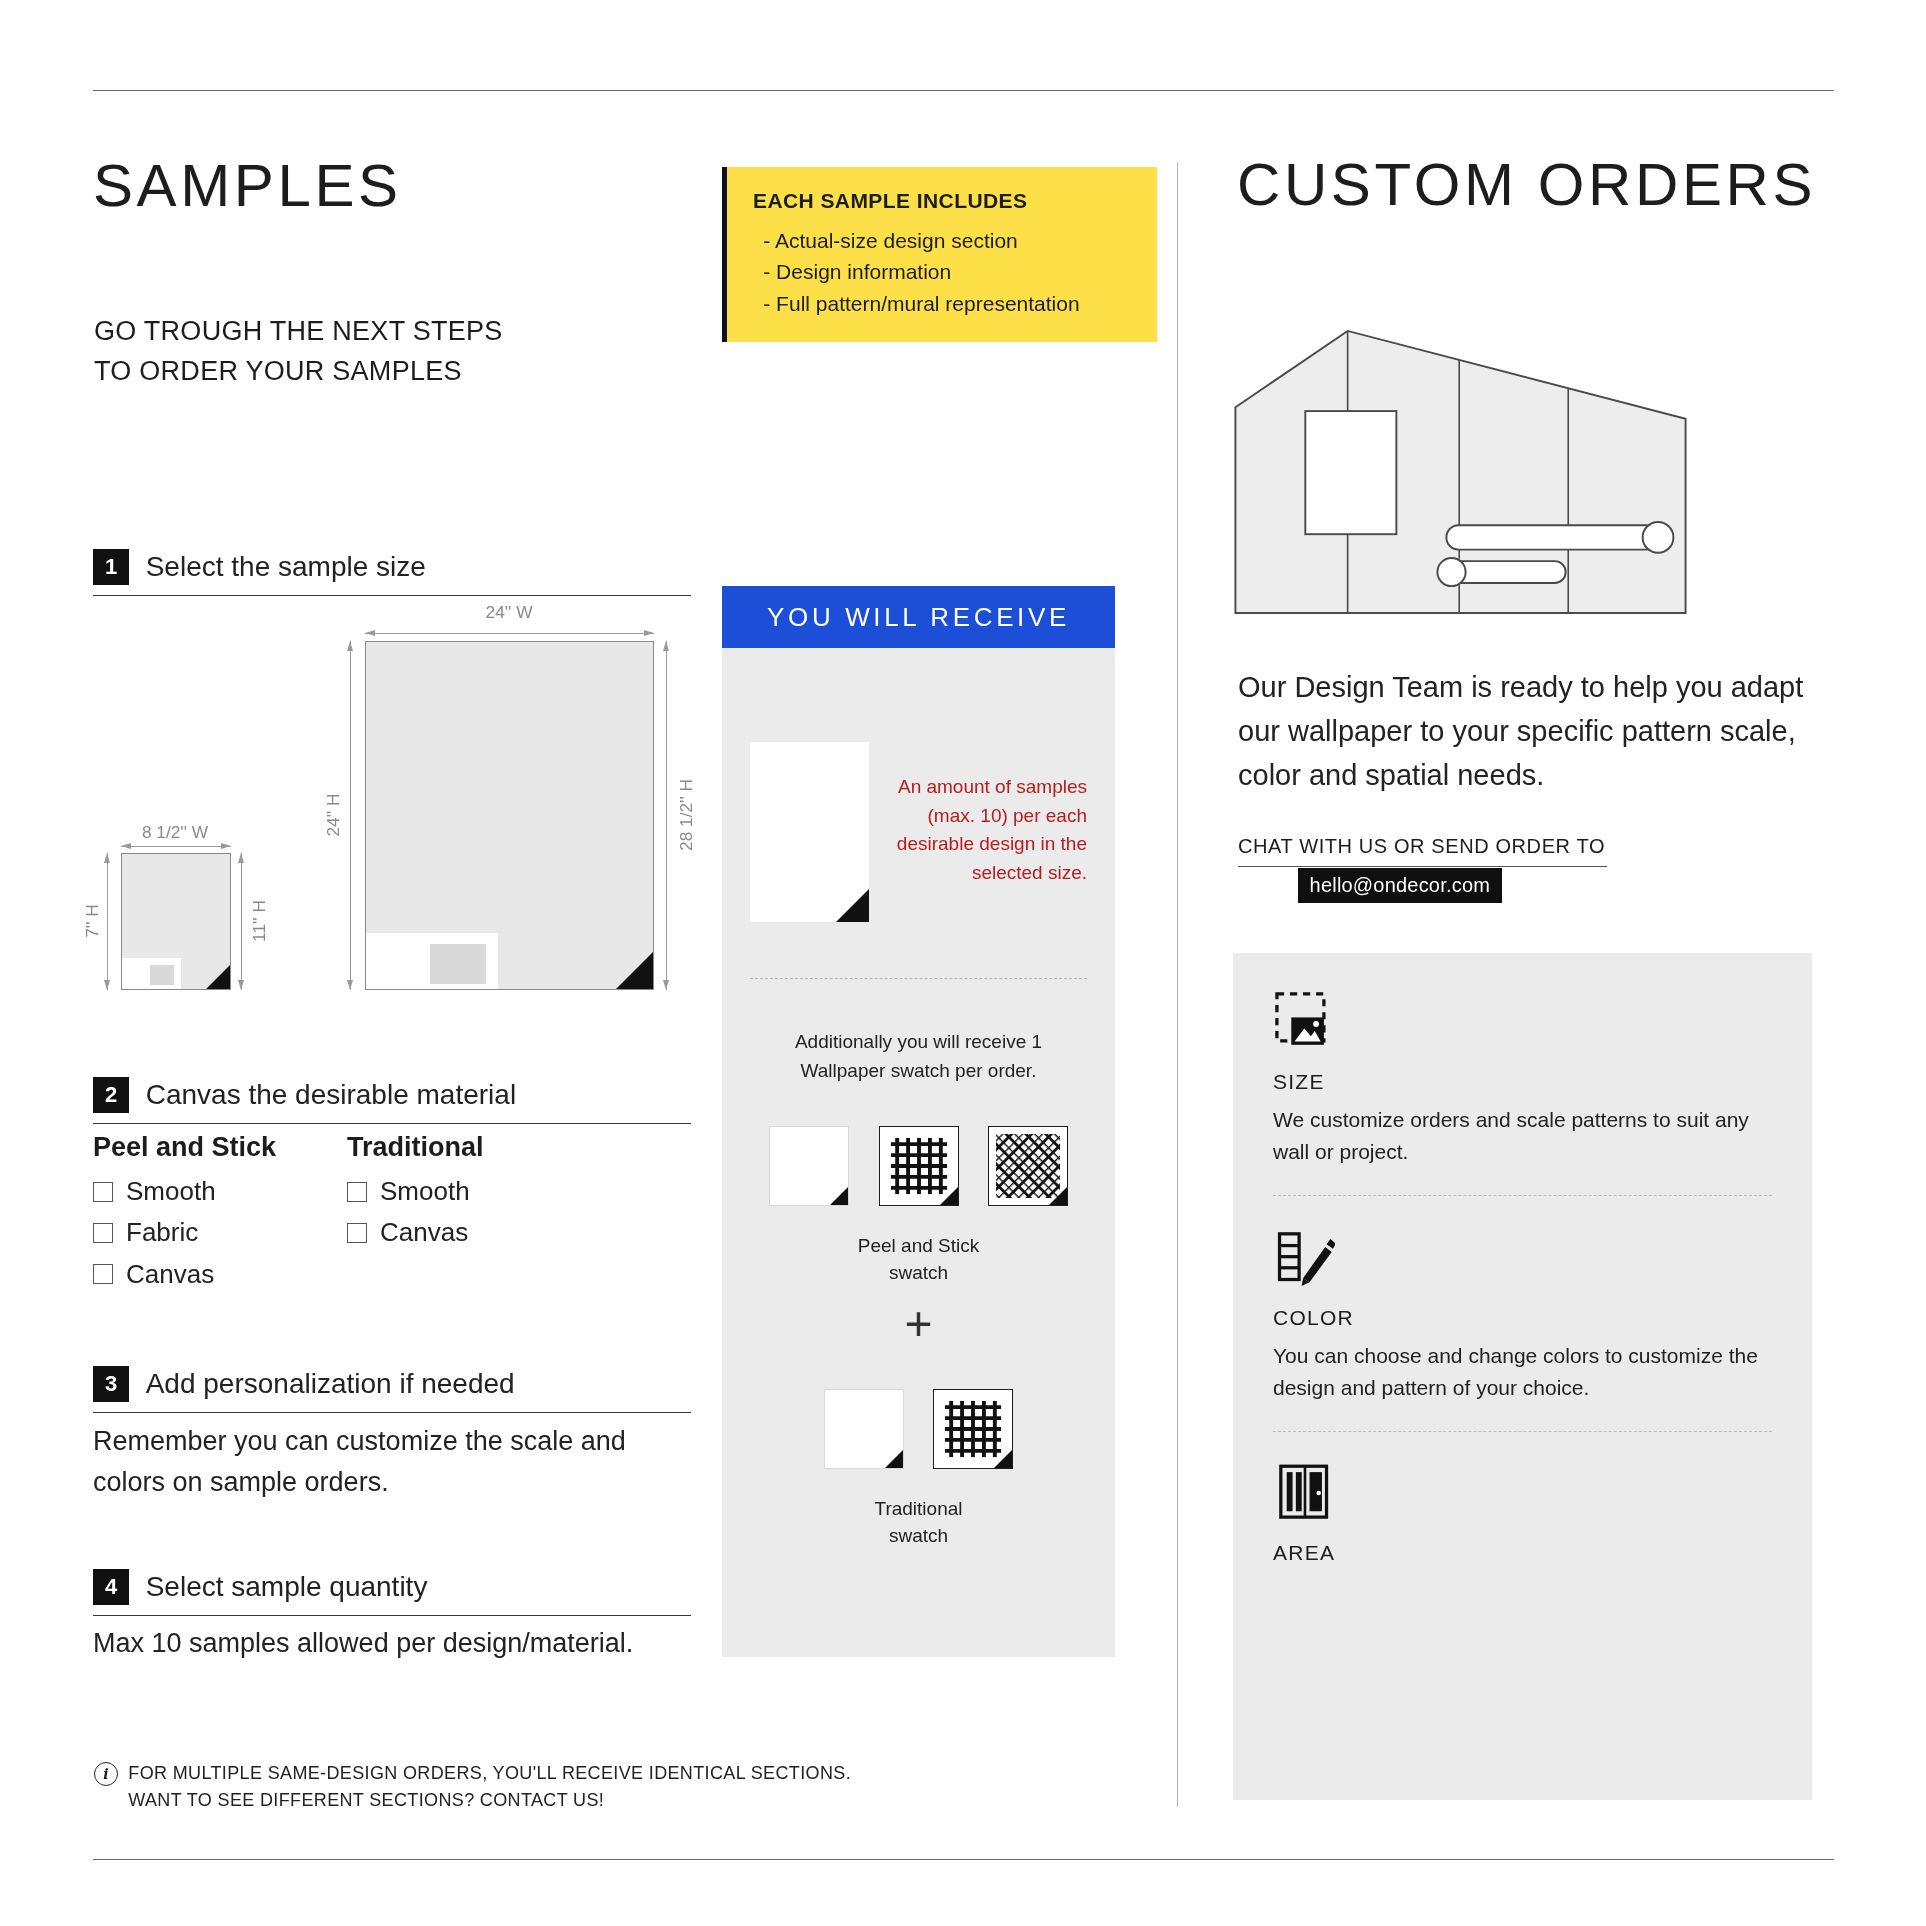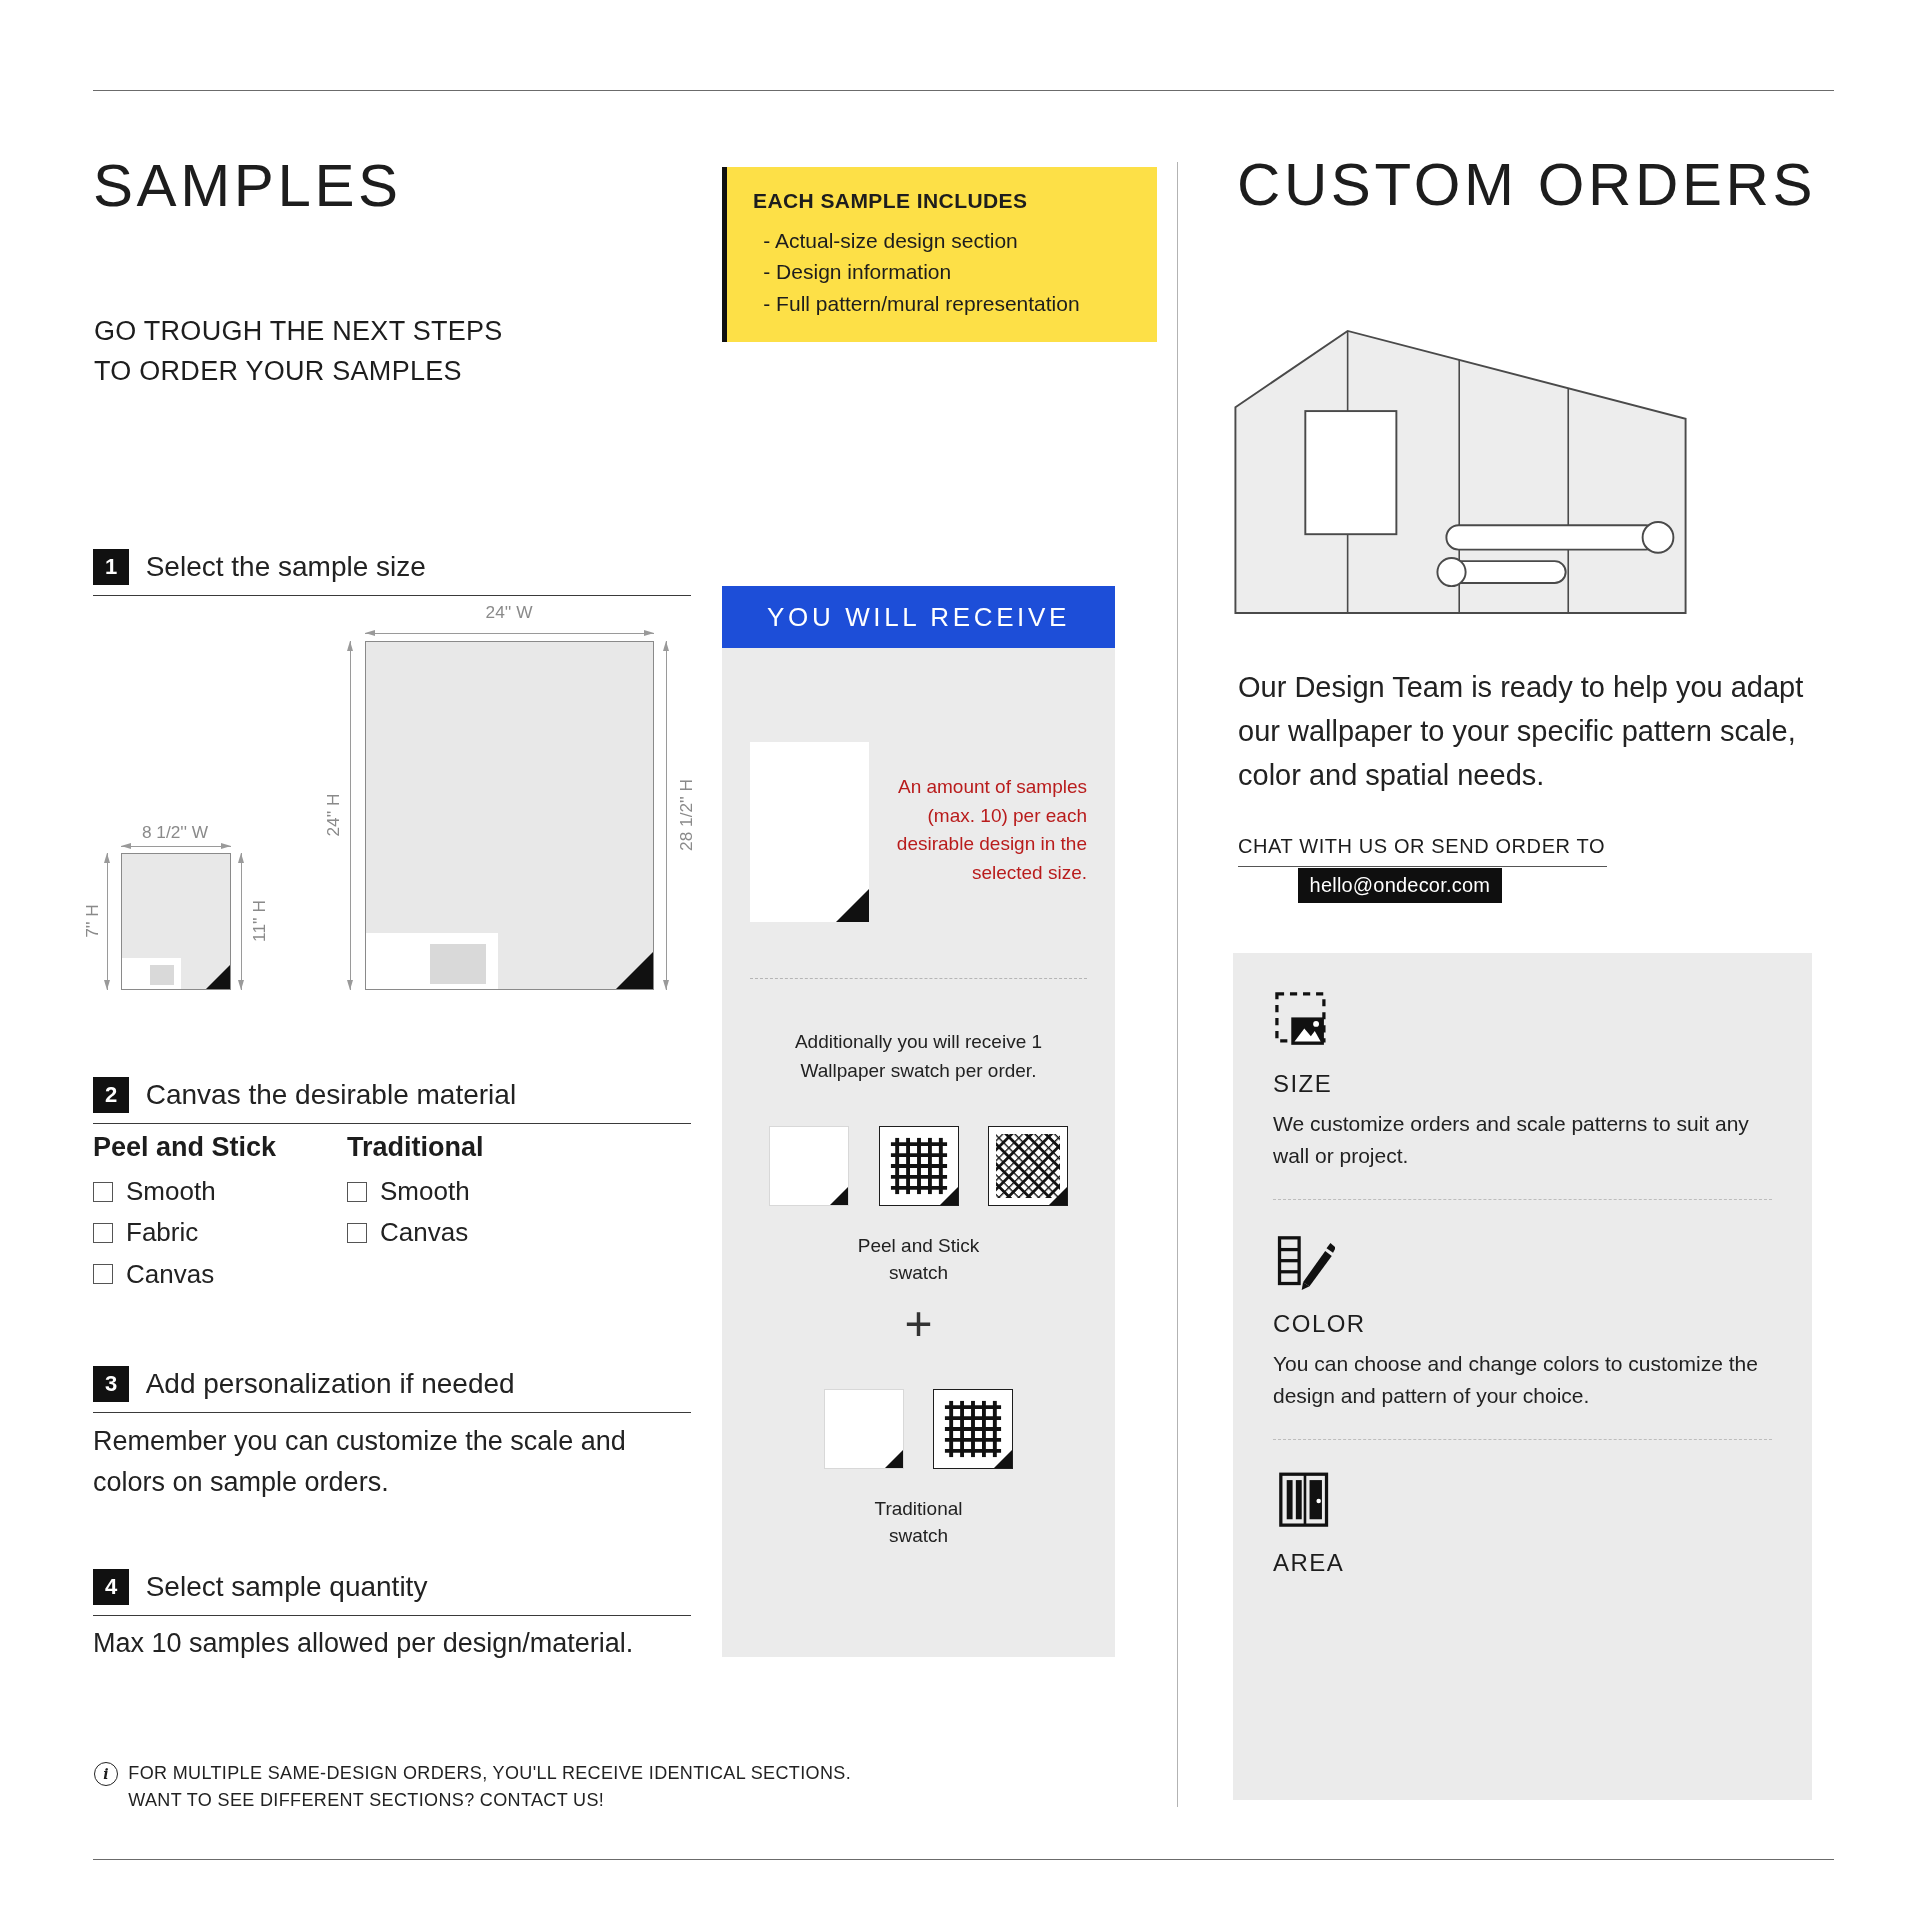--- a/index.html
+++ b/index.html
@@ -91,21 +91,21 @@
   .custom-intro{position:absolute;left:1238px;top:665px;width:597px;font-size:29px;line-height:1.52;color:#222;}
   .chat-label{position:absolute;left:1238px;top:835px;font-size:20px;letter-spacing:0.03em;color:#1d1d1d;
               border-bottom:1.3px solid #555;padding-bottom:7.7px;width:369px;}
   .email-badge{position:absolute;left:1298px;top:868px;background:#0f0f0f;color:#fff;font-size:20px;
                padding:5.8px 11.6px;letter-spacing:0.01em;}
   .house-wrap{position:absolute;left:1233px;top:329px;width:455px;height:288px;}
 
   .custom-panel{position:absolute;left:1233px;top:953px;width:579px;height:847px;background:#ebebeb;
                 box-sizing:border-box;padding:37px 40px 26px 40px;}
   .feature-icon{display:block;width:62px;height:62px;margin-bottom:18px;}
-  .feature-name{font-size:24px;letter-spacing:0.06em;color:#1d1d1d;margin-bottom:10.3px;}
+  .feature-name{font-size:21px;letter-spacing:0.06em;color:#1d1d1d;margin-bottom:10.3px;}
   .feature-text{font-size:21px;line-height:1.52;color:#222;max-width:501px;}
   .feature-div{margin:27px 0 29.5px 0;border-top:1.3px dashed #bdbdbd;}
 </style>
 </head>
 <body>
 
 <div class="page">
 
   <div class="hr-top"></div>
   <div class="hr-bottom"></div>

